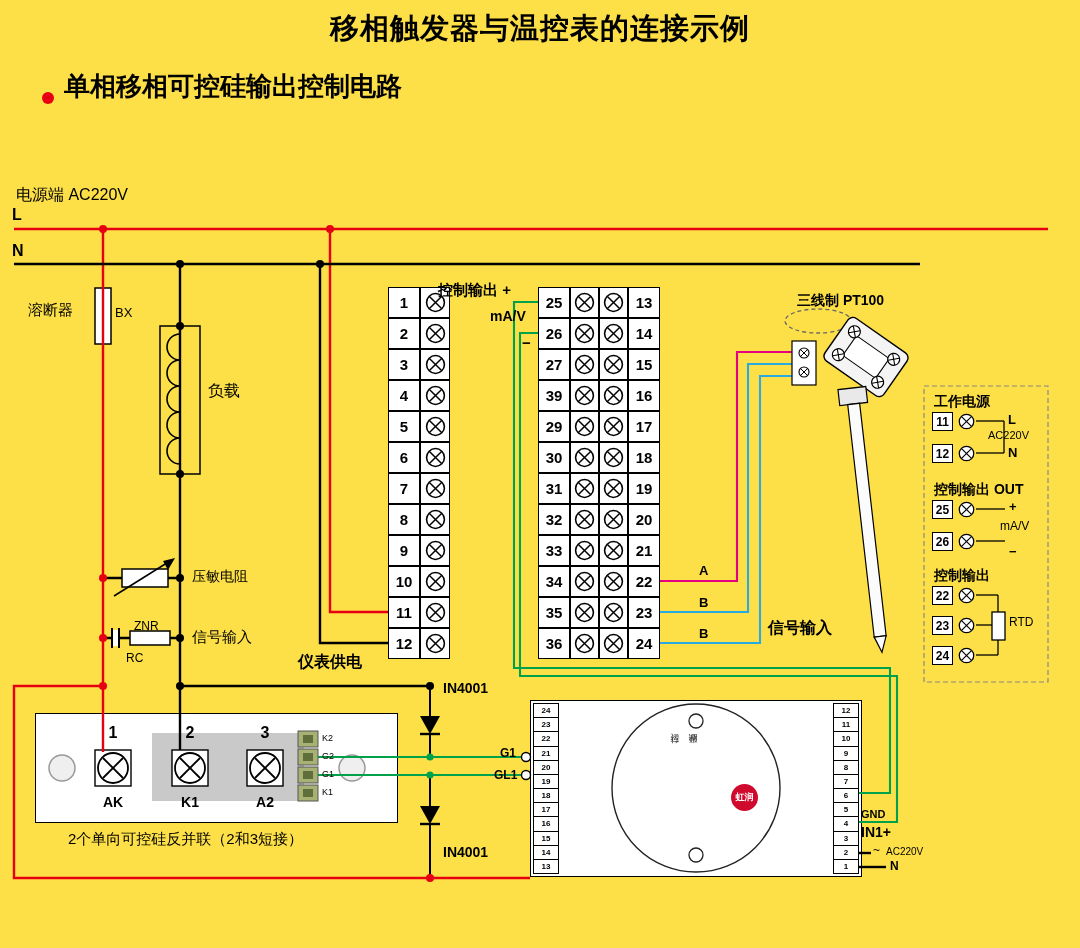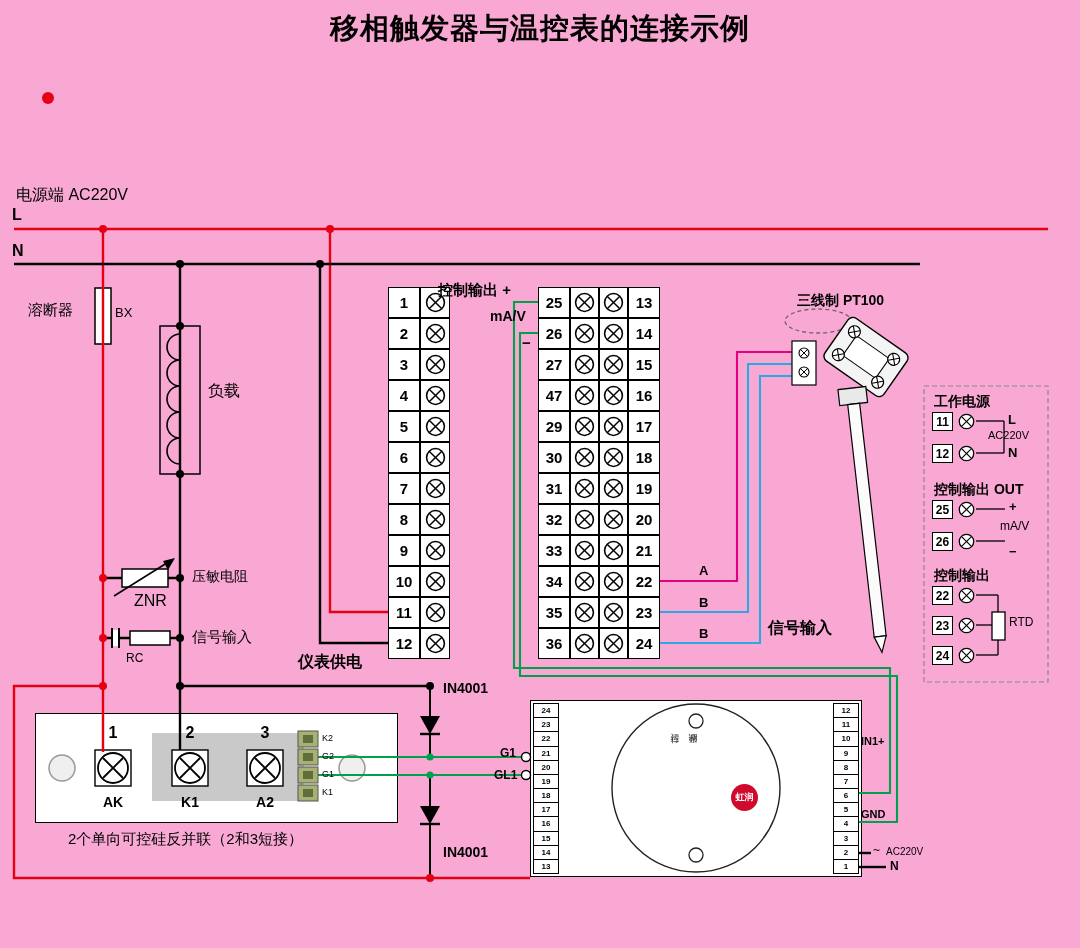--- a/index.html
+++ b/index.html
@@ -1,16 +1,16 @@
 <!DOCTYPE html>
 <html><head>
 <meta charset="utf-8">
 <style>
   html,body{margin:0;padding:0;background:#fff}
-  #canvas{position:relative;width:1080px;height:948px;background:#f9a8d4;color:#000;
+  #canvas{position:relative;width:1080px;height:948px;background:#fde047;color:#000;
           font-family:"Liberation Sans","DejaVu Sans",sans-serif;overflow:hidden}
   #canvas svg.layer{position:absolute;left:0;top:0}
   .lbl{position:absolute;white-space:nowrap;line-height:1.15}
   .b{font-weight:bold}
   .title{left:0;right:0;text-align:center;top:12px;font-size:29px;font-weight:bold;letter-spacing:1px}
   .bullet{position:absolute;left:42px;top:92px;width:12px;height:12px;border-radius:50%;background:#e60012}
   .subtitle{left:64px;top:72px;font-size:26px;font-weight:bold}
   .warning{left:30px;top:133px;font-size:20px;font-weight:bold}
   .panelbox{position:absolute;background:#fff;border:1.5px solid #000;box-sizing:border-box}
   .block{position:absolute;display:flex;flex-direction:column}
@@ -215,30 +215,31 @@
         <circle cx="430" cy="686" r="4"></circle>
     </g>
     <g fill="#00a14b">
       <circle cx="430" cy="757" r="3.6"></circle>
         <circle cx="430" cy="775" r="3.6"></circle>
     </g>
   </svg>
 
   <div class="lbl title">移相触发器与温控表的连接示例</div>
   <div class="bullet"></div>
+  <div class="lbl subtitle">单相移相可控硅输出控制电路</div>
 
   <div class="lbl" style="left:16px;top:186px;font-size:16px">电源端  AC220V</div>
   <div class="lbl b" style="left:12px;top:206px;font-size:16px">L</div>
   <div class="lbl b" style="left:12px;top:242px;font-size:16px">N</div>
 
   <div class="lbl" style="left:28px;top:301px;font-size:15px">溶断器</div>
   <div class="lbl" style="left:115px;top:306px;font-size:13px">BX</div>
   <div class="lbl" style="left:208px;top:382px;font-size:16px">负载</div>
   <div class="lbl" style="left:192px;top:568px;font-size:14px">压敏电阻</div>
-  <div class="lbl" style="left:134px;top:592px;font-size:16px">ZNR</div>
+  <div class="lbl" style="left:134px;top:620px;font-size:12px">ZNR</div>
   <div class="lbl" style="left:192px;top:628px;font-size:15px">信号输入</div>
   <div class="lbl" style="left:126px;top:652px;font-size:12px">RC</div>
   <div class="lbl b" style="left:298px;top:653px;font-size:16px">仪表供电</div>
   <div class="lbl b" style="left:443px;top:680px;font-size:14px">IN4001</div>
   <div class="lbl b" style="left:443px;top:844px;font-size:14px">IN4001</div>
 
   <div class="block" style="left:388px;top:287px">
       <div class="trow">
        <div class="tnum">1</div>
        <div class="tcell">
@@ -409,21 +410,21 @@
        <div class="tcell" style="width:29px">
           <svg width="21" height="21" viewBox="0 0 20 20">
             <circle cx="10" cy="10" r="8.5" fill="#fff" stroke="#000" stroke-width="1.5"></circle>
             <line x1="4.2" y1="4.2" x2="15.8" y2="15.8" stroke="#000" stroke-width="1.4"></line>
             <line x1="15.8" y1="4.2" x2="4.2" y2="15.8" stroke="#000" stroke-width="1.4"></line>
           </svg>
         </div>
        <div class="tnum">15</div>
      </div>
       <div class="trow">
-       <div class="tnum">47</div>
+       <div class="tnum">39</div>
        <div class="tcell" style="width:29px">
           <svg width="21" height="21" viewBox="0 0 20 20">
             <circle cx="10" cy="10" r="8.5" fill="#fff" stroke="#000" stroke-width="1.5"></circle>
             <line x1="4.2" y1="4.2" x2="15.8" y2="15.8" stroke="#000" stroke-width="1.4"></line>
             <line x1="15.8" y1="4.2" x2="4.2" y2="15.8" stroke="#000" stroke-width="1.4"></line>
           </svg>
         </div>
        <div class="tcell" style="width:29px">
           <svg width="21" height="21" viewBox="0 0 20 20">
             <circle cx="10" cy="10" r="8.5" fill="#fff" stroke="#000" stroke-width="1.5"></circle>
@@ -718,19 +719,19 @@
       <div class="scell">4</div>
       <div class="scell">3</div>
       <div class="scell">2</div>
       <div class="scell">1</div>
     </div>
   <div class="lbl b" style="left:500px;top:747px;font-size:12px">G1</div>
   <div class="lbl b" style="left:494px;top:769px;font-size:12px">GL1</div>
   <div class="vtext" style="left:668px;top:726px">运行</div>
   <div class="vtext" style="left:686px;top:726px">调整</div>
   <div class="logo">虹润</div>
-  <div class="lbl b" style="left:861px;top:735px;font-size:11px">IN1+</div>
+  <div class="lbl b" style="left:861px;top:824px;font-size:14px">IN1+</div>
   <div class="lbl b" style="left:861px;top:808px;font-size:11px">GND</div>
   <div class="lbl" style="left:873px;top:844px;font-size:12px">~</div>
   <div class="lbl" style="left:886px;top:846px;font-size:10px">AC220V</div>
   <div class="lbl b" style="left:890px;top:860px;font-size:12px">N</div>
 
 </div>
 
 </body></html>

